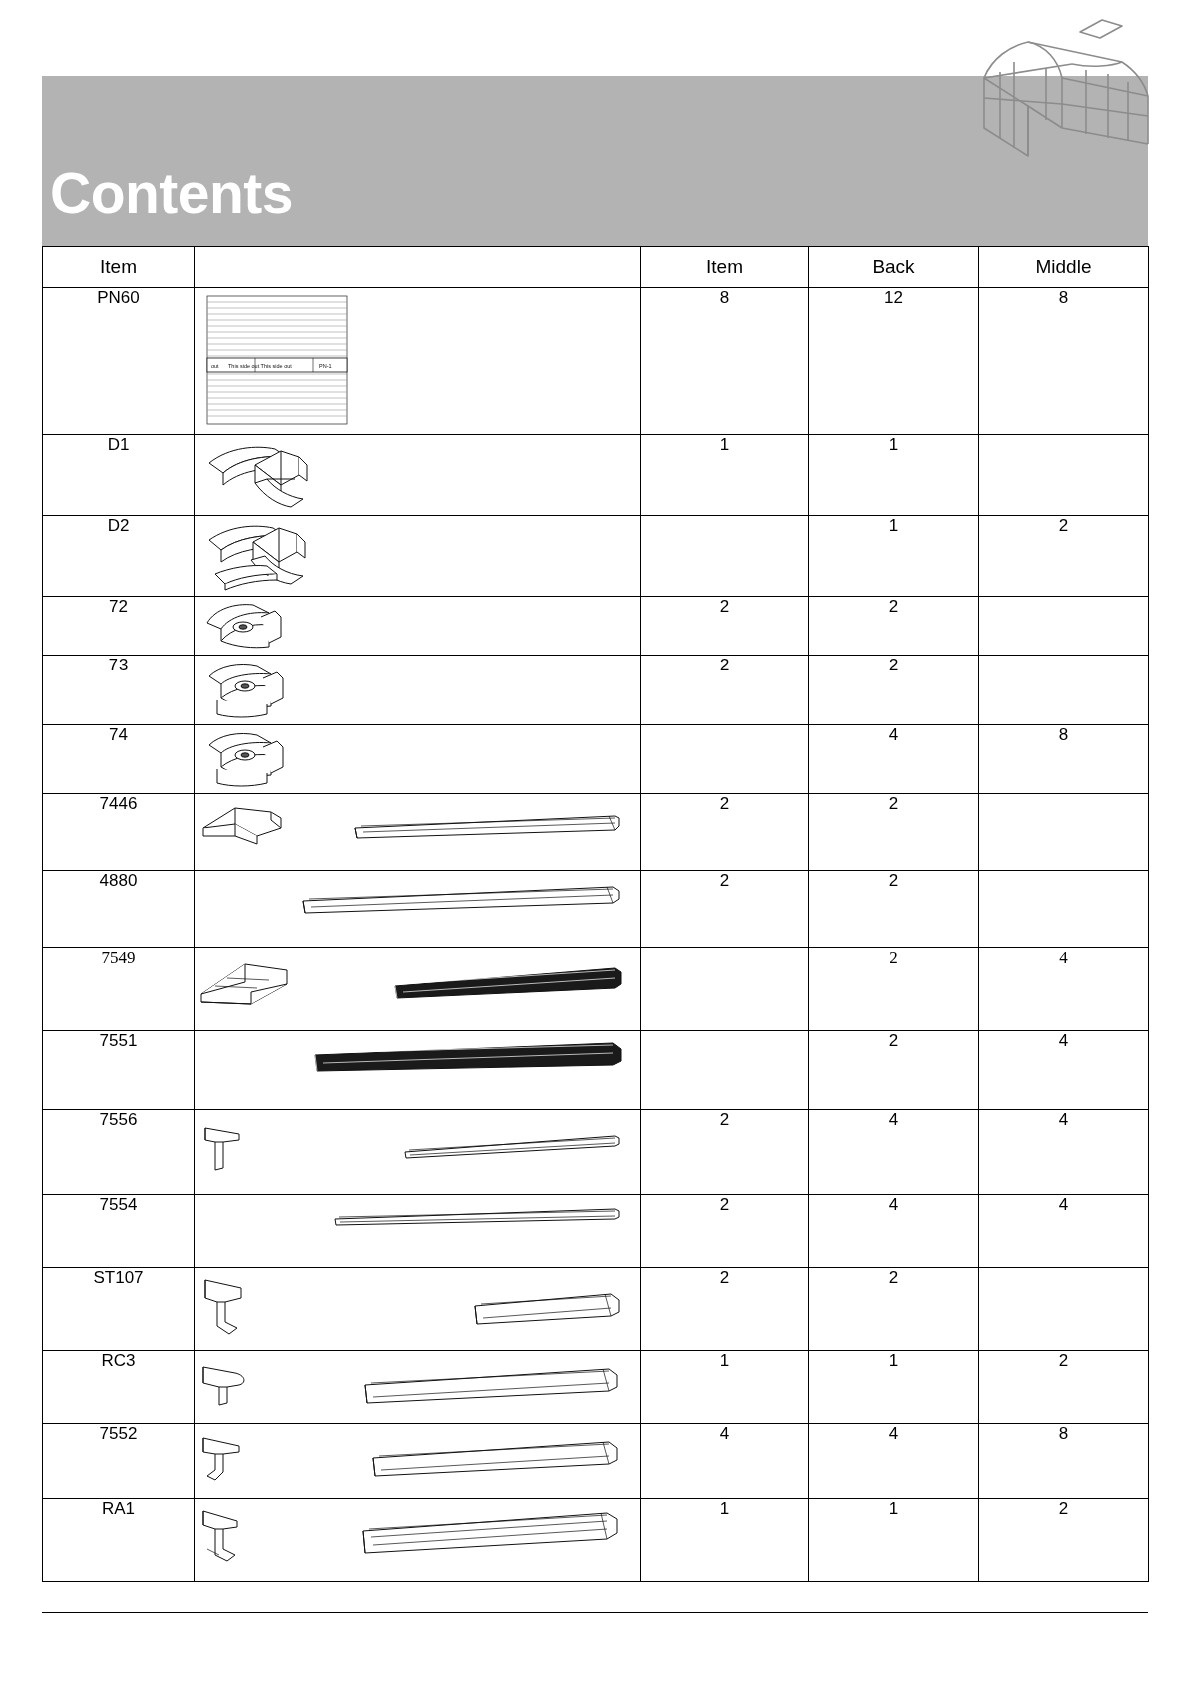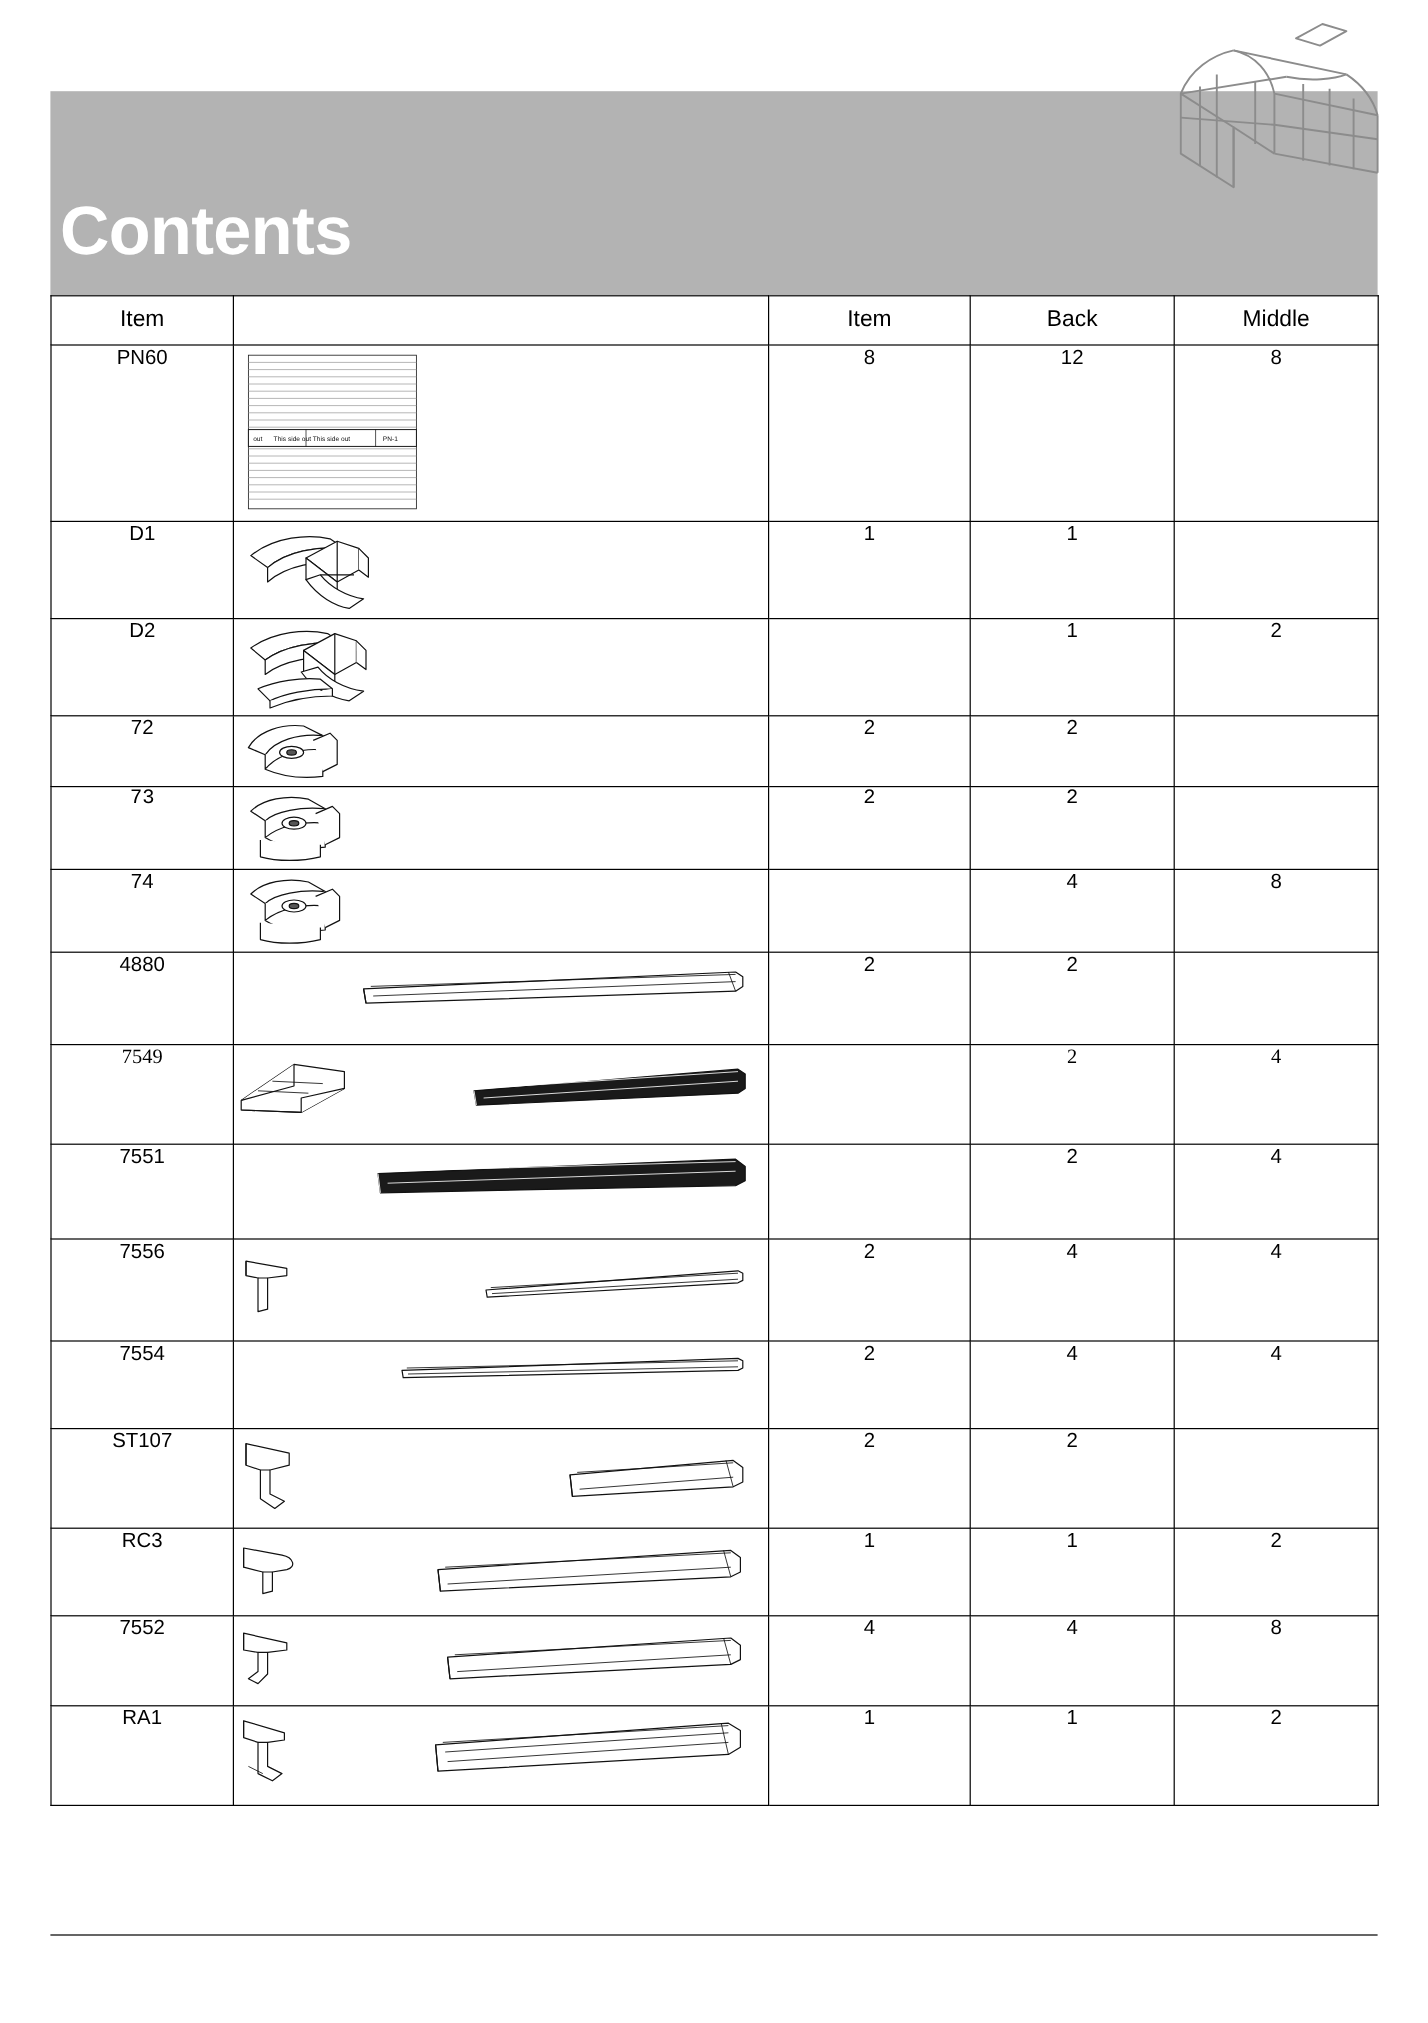--- a/index.html
+++ b/index.html
@@ -308,20 +308,42 @@
               <path d="M22 44 L22 58 C36 62 56 62 72 58 L72 48"></path>
               <path d="M68 22 L82 16 L88 22 L88 42 L76 48"></path>
             </g>
           </svg>
         </td>
         <td class="cell-qty"></td>
         <td class="cell-qty">4</td>
         <td class="cell-qty">8</td>
       </tr>
 
+      <tr style="height:76px;">
+        <td class="cell-item">7446</td>
+        <td class="cell-img">
+          <svg viewBox="0 0 446 76" width="446" height="76">
+            <g fill="#ffffff" stroke="#111" stroke-width="1" stroke-linejoin="round">
+              <path d="M8 34 L40 14 L76 18 L86 24 L86 34 L62 42 L40 30 Z"></path>
+              <path d="M40 14 L40 30"></path>
+              <path d="M62 42 L62 50 L40 42 L40 30"></path>
+              <path d="M8 34 L8 42 L40 42"></path>
+              <path d="M76 18 L76 26 L86 34"></path>
+              <path d="M160 34 L420 22 L424 24 L424 32 L420 36 L162 44 Z"></path>
+              <path d="M160 34 L162 44"></path>
+              <path d="M166 32 L420 24" stroke-width="0.7"></path>
+              <path d="M168 38 L420 29" stroke-width="0.7"></path>
+              <path d="M414 22 L420 36" stroke-width="0.7"></path>
+            </g>
+          </svg>
+        </td>
+        <td class="cell-qty">2</td>
+        <td class="cell-qty">2</td>
+        <td class="cell-qty"></td>
+      </tr>
 
       <tr style="height:76px;">
         <td class="cell-item">4880</td>
         <td class="cell-img">
           <svg viewBox="0 0 446 76" width="446" height="76">
             <g fill="#ffffff" stroke="#111" stroke-width="1" stroke-linejoin="round">
               <path d="M108 30 L418 16 L424 20 L424 28 L418 32 L110 42 Z"></path>
               <path d="M108 30 L110 42"></path>
               <path d="M114 28 L418 18" stroke-width="0.7"></path>
               <path d="M116 36 L418 24" stroke-width="0.7"></path>

